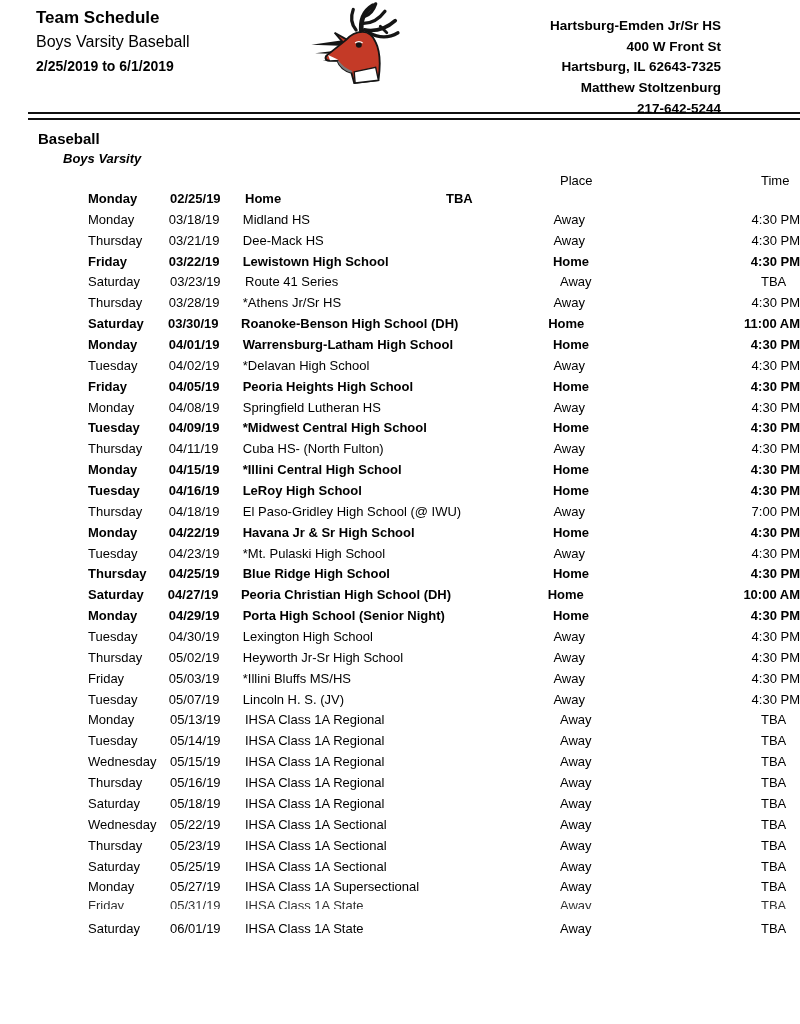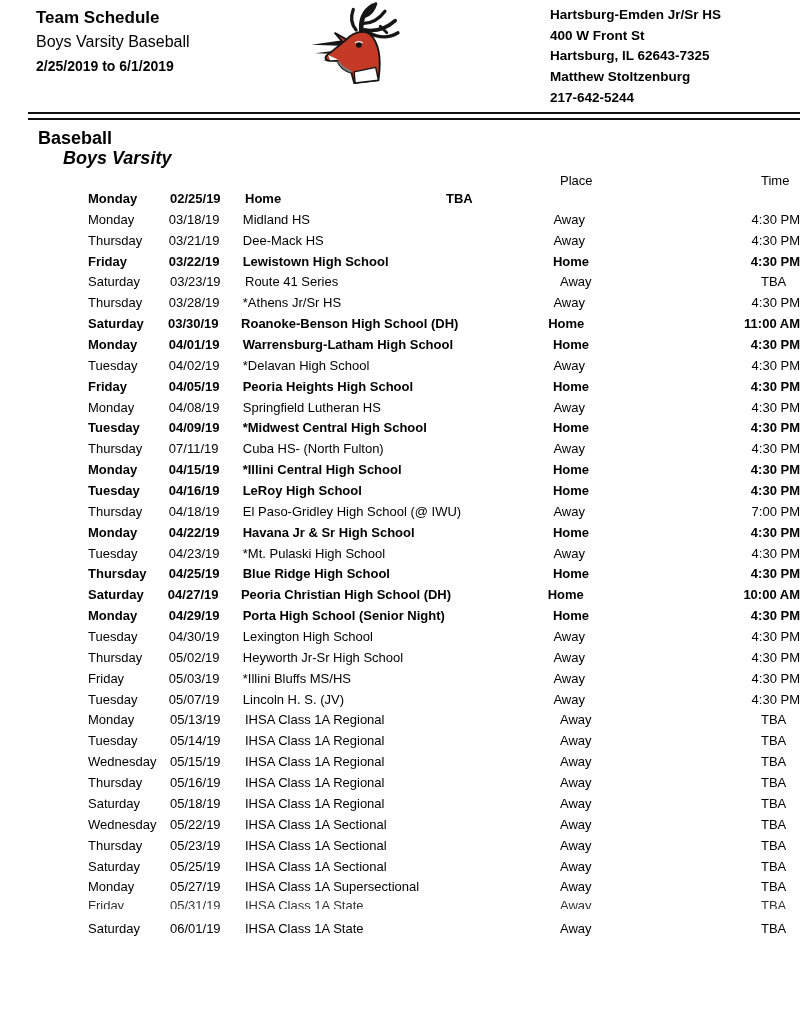--- a/index.html
+++ b/index.html
@@ -16,34 +16,34 @@
   
   .top { position: relative; height: 112px; }
   .title-block { position: absolute; left: 8px; top: 5px; }
   .title { font-size: 17px; font-weight: 700; line-height: 25px; }
   .subtitle { font-size: 16px; font-weight: 400; line-height: 24px; }
   .daterange { font-size: 14px; font-weight: 700; line-height: 24px; }
 
   .logo { position: absolute; left: 282px; top: 2px; width: 94px; height: 82px; }
   .logo svg { width: 100%; height: 100%; display: block; }
 
-  .school-block { position: absolute; left: 522px; top: 5px; }
+  .school-block { position: absolute; left: 522px; top: 16px; text-align: right; }
   .school-block div { font-size: 13.5px; font-weight: 700; line-height: 20.7px; }
 
   
   .rule {
     width: 800px; height: 8px;
     border-top: 2.5px solid #111;
     border-bottom: 2px solid #111;
     margin-top: 0;
   }
 
   
-  .sport { margin: 9px 0 0 10px; font-size: 18px; font-weight: 700; line-height: 19px; }
-  .team  { margin: 1px 0 0 35px; font-size: 18px; font-weight: 700; font-style: italic; line-height: 19px; }
+  .sport { margin: 9px 0 0 10px; font-size: 15px; font-weight: 700; line-height: 19px; }
+  .team  { margin: 1px 0 0 35px; font-size: 13px; font-weight: 700; font-style: italic; line-height: 19px; }
 
   
   .table { margin-top: 4px; }
   .row, .thead {
     display: flex;
     height: 20.86px;
     font-size: 13px;
     line-height: 20.86px;
     white-space: nowrap;
   }
@@ -223,21 +223,21 @@
   <div class="row bold">
     <span class="c-day cell-day">Tuesday</span>
     <span class="c-date cell-date">04/09/19</span>
     <span class="c-event cell-event">*Midwest Central High School</span>
     <span class="c-place cell-place">Home</span>
     <span class="c-time cell-time">4:30 PM</span>
   </div>
 
   <div class="row">
     <span class="c-day cell-day">Thursday</span>
-    <span class="c-date cell-date">07/11/19</span>
+    <span class="c-date cell-date">04/11/19</span>
     <span class="c-event cell-event">Cuba HS- (North Fulton)</span>
     <span class="c-place cell-place">Away</span>
     <span class="c-time cell-time">4:30 PM</span>
   </div>
 
   <div class="row bold">
     <span class="c-day cell-day">Monday</span>
     <span class="c-date cell-date">04/15/19</span>
     <span class="c-event cell-event">*Illini Central High School</span>
     <span class="c-place cell-place">Home</span>

